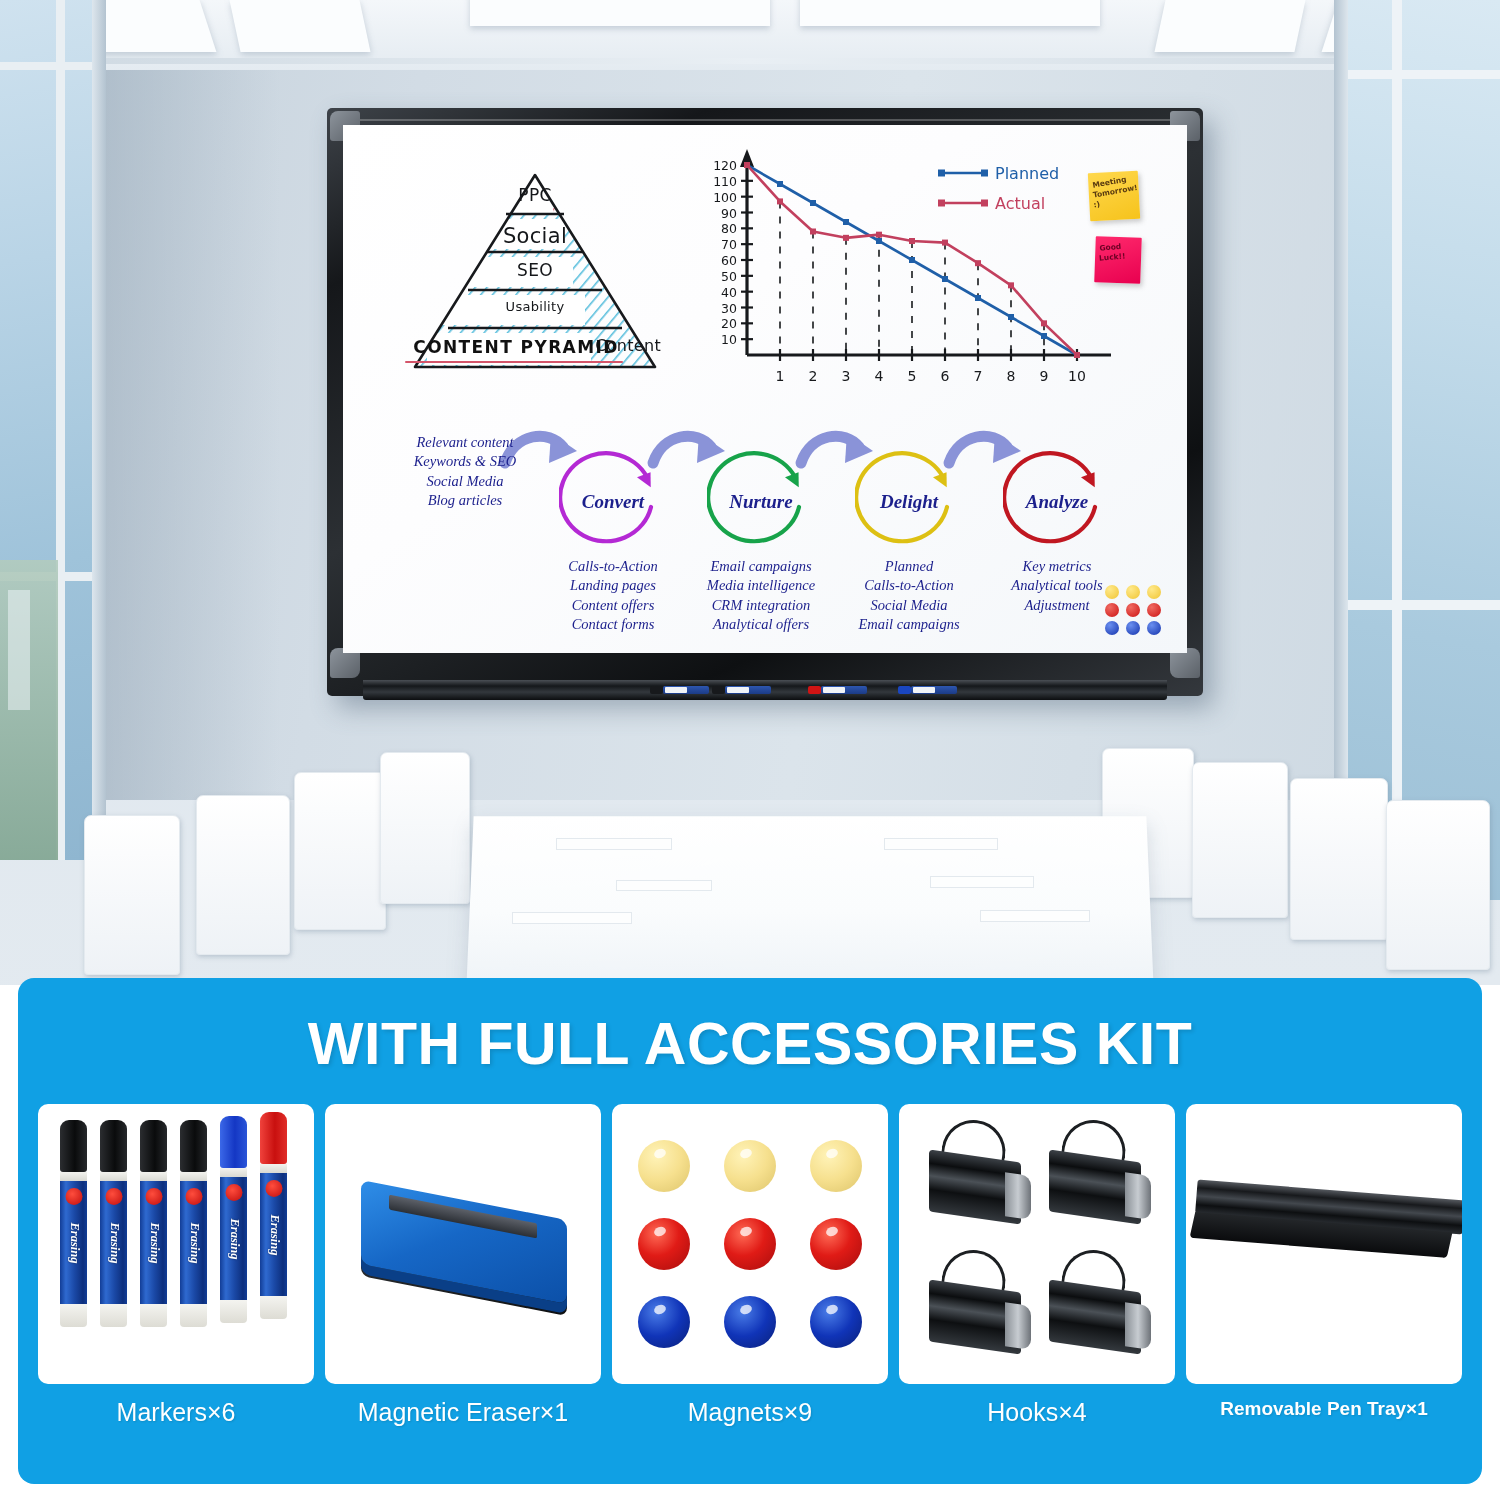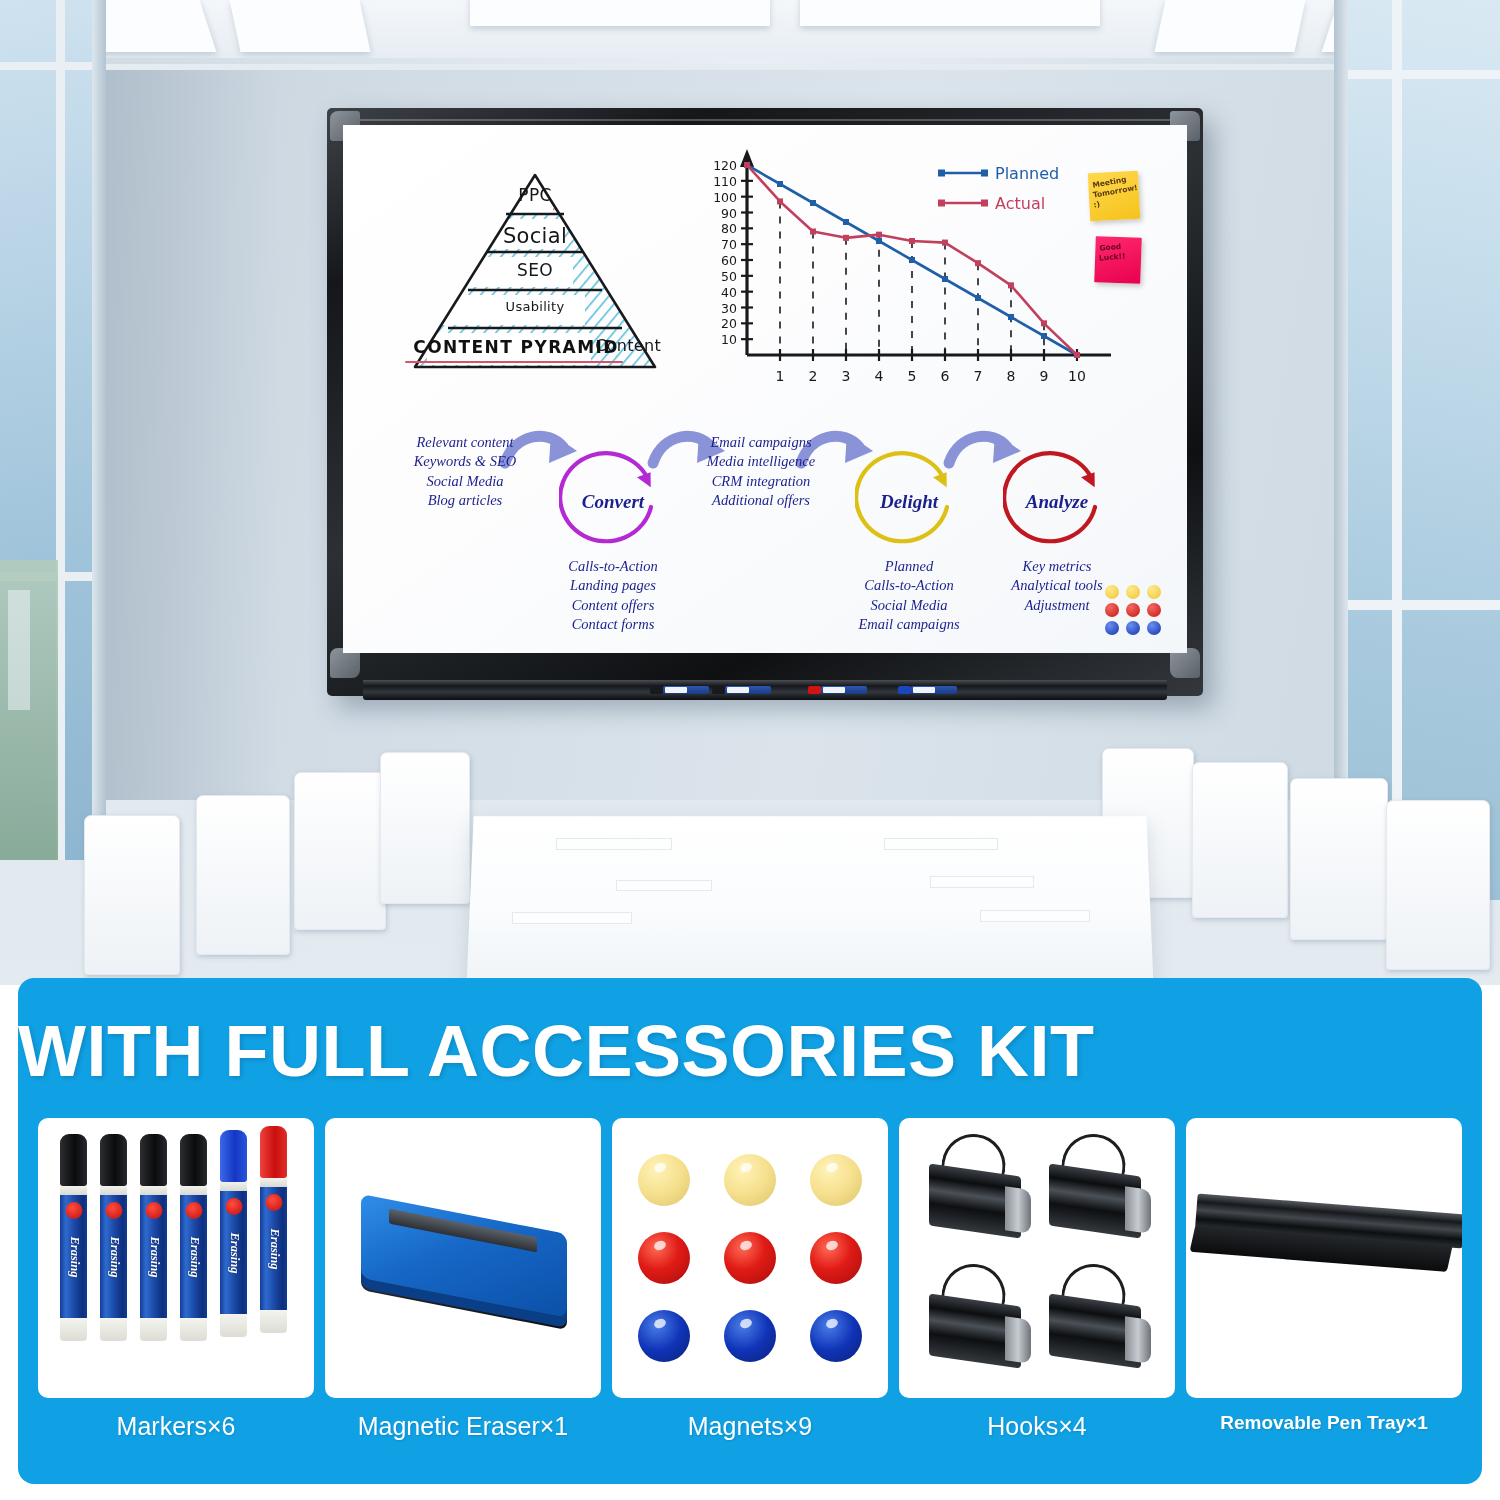--- a/index.html
+++ b/index.html
@@ -173,22 +173,22 @@
   .bm.y { background: radial-gradient(circle at 34% 30%, #ffe98a, #f0c534); }
   .bm.r { background: radial-gradient(circle at 34% 30%, #f06a62, #cc1414); }
   .bm.b { background: radial-gradient(circle at 34% 30%, #6a8ff0, #1433ac); }
 
   
   #banner {
     position: absolute; left: 18px; top: 978px; width: 1464px; height: 506px;
     background: #10a0e4; border-radius: 16px;
   }
   #banner-title {
-    color:#ffffff; font-weight: 800;
-    font-size: 72px; letter-spacing: .5px;
+    text-align:center; color:#ffffff; font-weight: 800;
+    font-size: 59px; letter-spacing: .5px;
     padding-top: 32px; text-shadow: 2px 2px 4px rgba(0,0,0,.14);
     font-family:"Liberation Sans", sans-serif;
   }
   #acc-row { display:flex; gap: 11px; padding: 26px 20px 0 20px; }
   .acc-cell { flex: 1; display:flex; flex-direction:column; align-items:center; }
   .acc-card {
     width: 100%; height: 280px; background:#ffffff; border-radius: 10px;
     position:relative; overflow:hidden;
   }
   .acc-label {
@@ -519,25 +519,32 @@
           <div class="cyc-name">Convert</div>
         </div>
         <div class="cyc-list">
           <div>Calls-to-Action</div>
           <div>Landing pages</div>
           <div>Content offers</div>
           <div>Contact forms</div>
         </div>
       </div>
       <div class="cyc-col" style="left:296px;">
+        <div class="cyc-ring">
+          <svg width="108" height="102" viewBox="0 0 108 102">
+            <path d="M88 30 A46 44 0 1 0 92 60" fill="none" stroke="#17a34a" stroke-width="4.2" stroke-linecap="round"></path>
+            <polygon points="88,24 97,36 80,36" fill="#17a34a" transform="rotate(36 88 30)"></polygon>
+          </svg>
+          <div class="cyc-name">Nurture</div>
+        </div>
         <div class="cyc-list">
           <div>Email campaigns</div>
           <div>Media intelligence</div>
           <div>CRM integration</div>
-          <div>Additional offers</div>
+          <div>Analytical offers</div>
         </div>
       </div>
       <div class="cyc-col" style="left:444px;">
         <div class="cyc-ring">
           <svg width="108" height="102" viewBox="0 0 108 102">
             <path d="M88 30 A46 44 0 1 0 92 60" fill="none" stroke="#ddc013" stroke-width="4.2" stroke-linecap="round"></path>
             <polygon points="88,24 97,36 80,36" fill="#ddc013" transform="rotate(36 88 30)"></polygon>
           </svg>
           <div class="cyc-name">Delight</div>
         </div>

